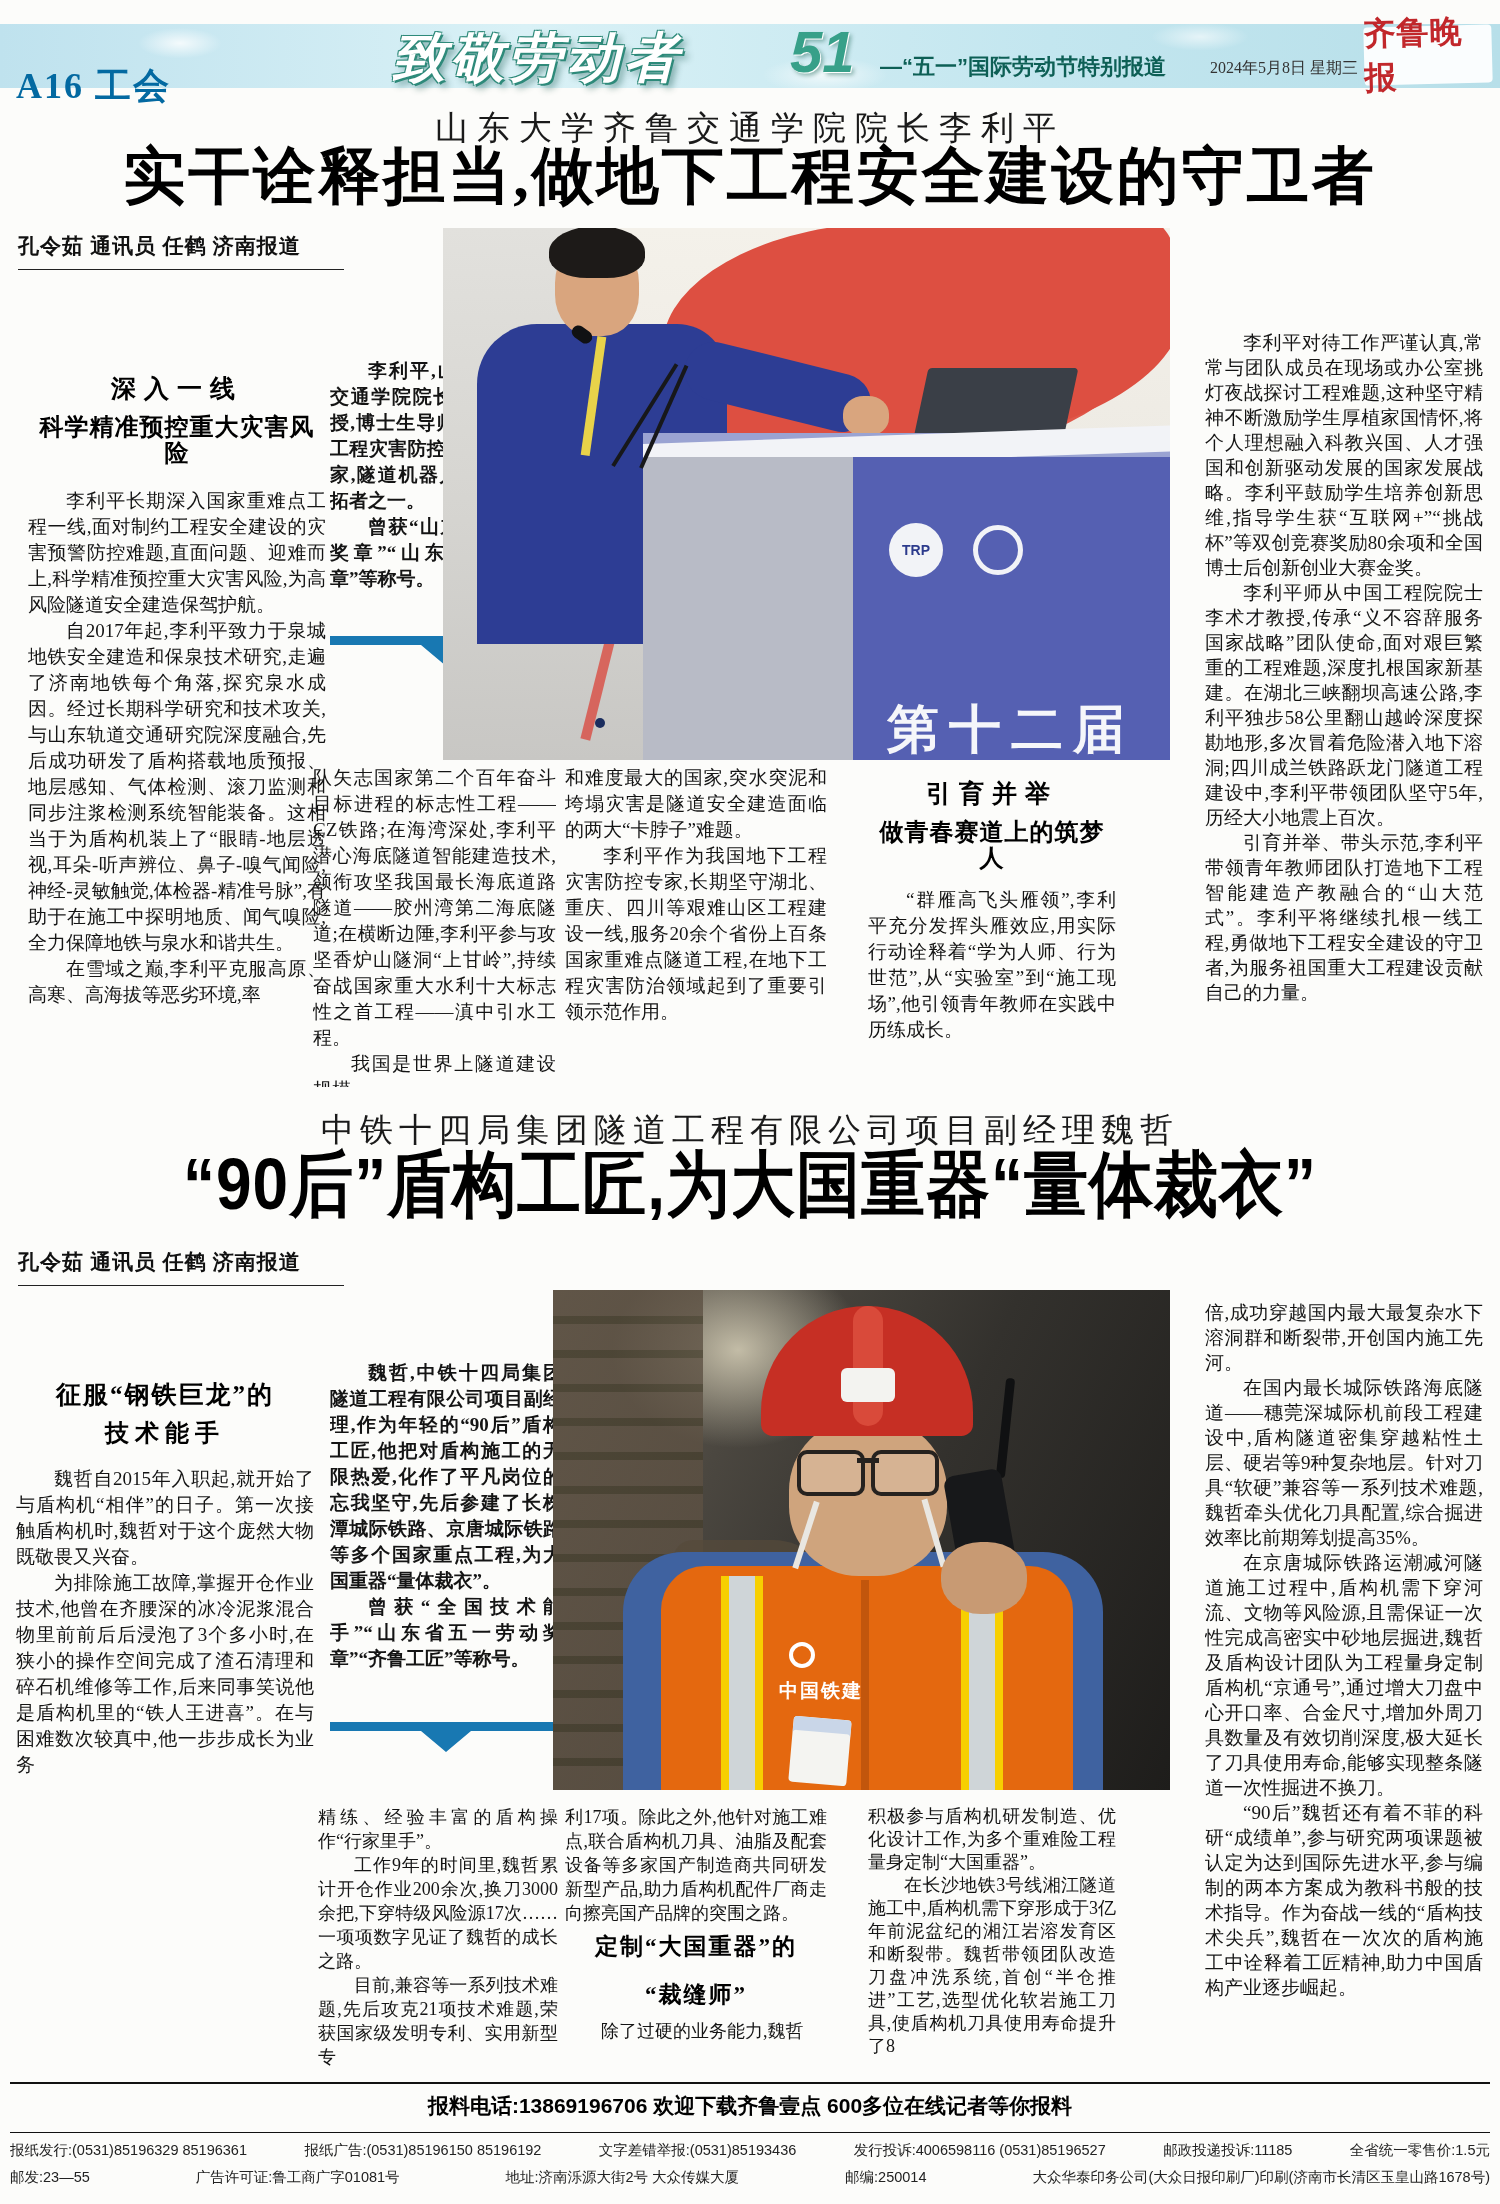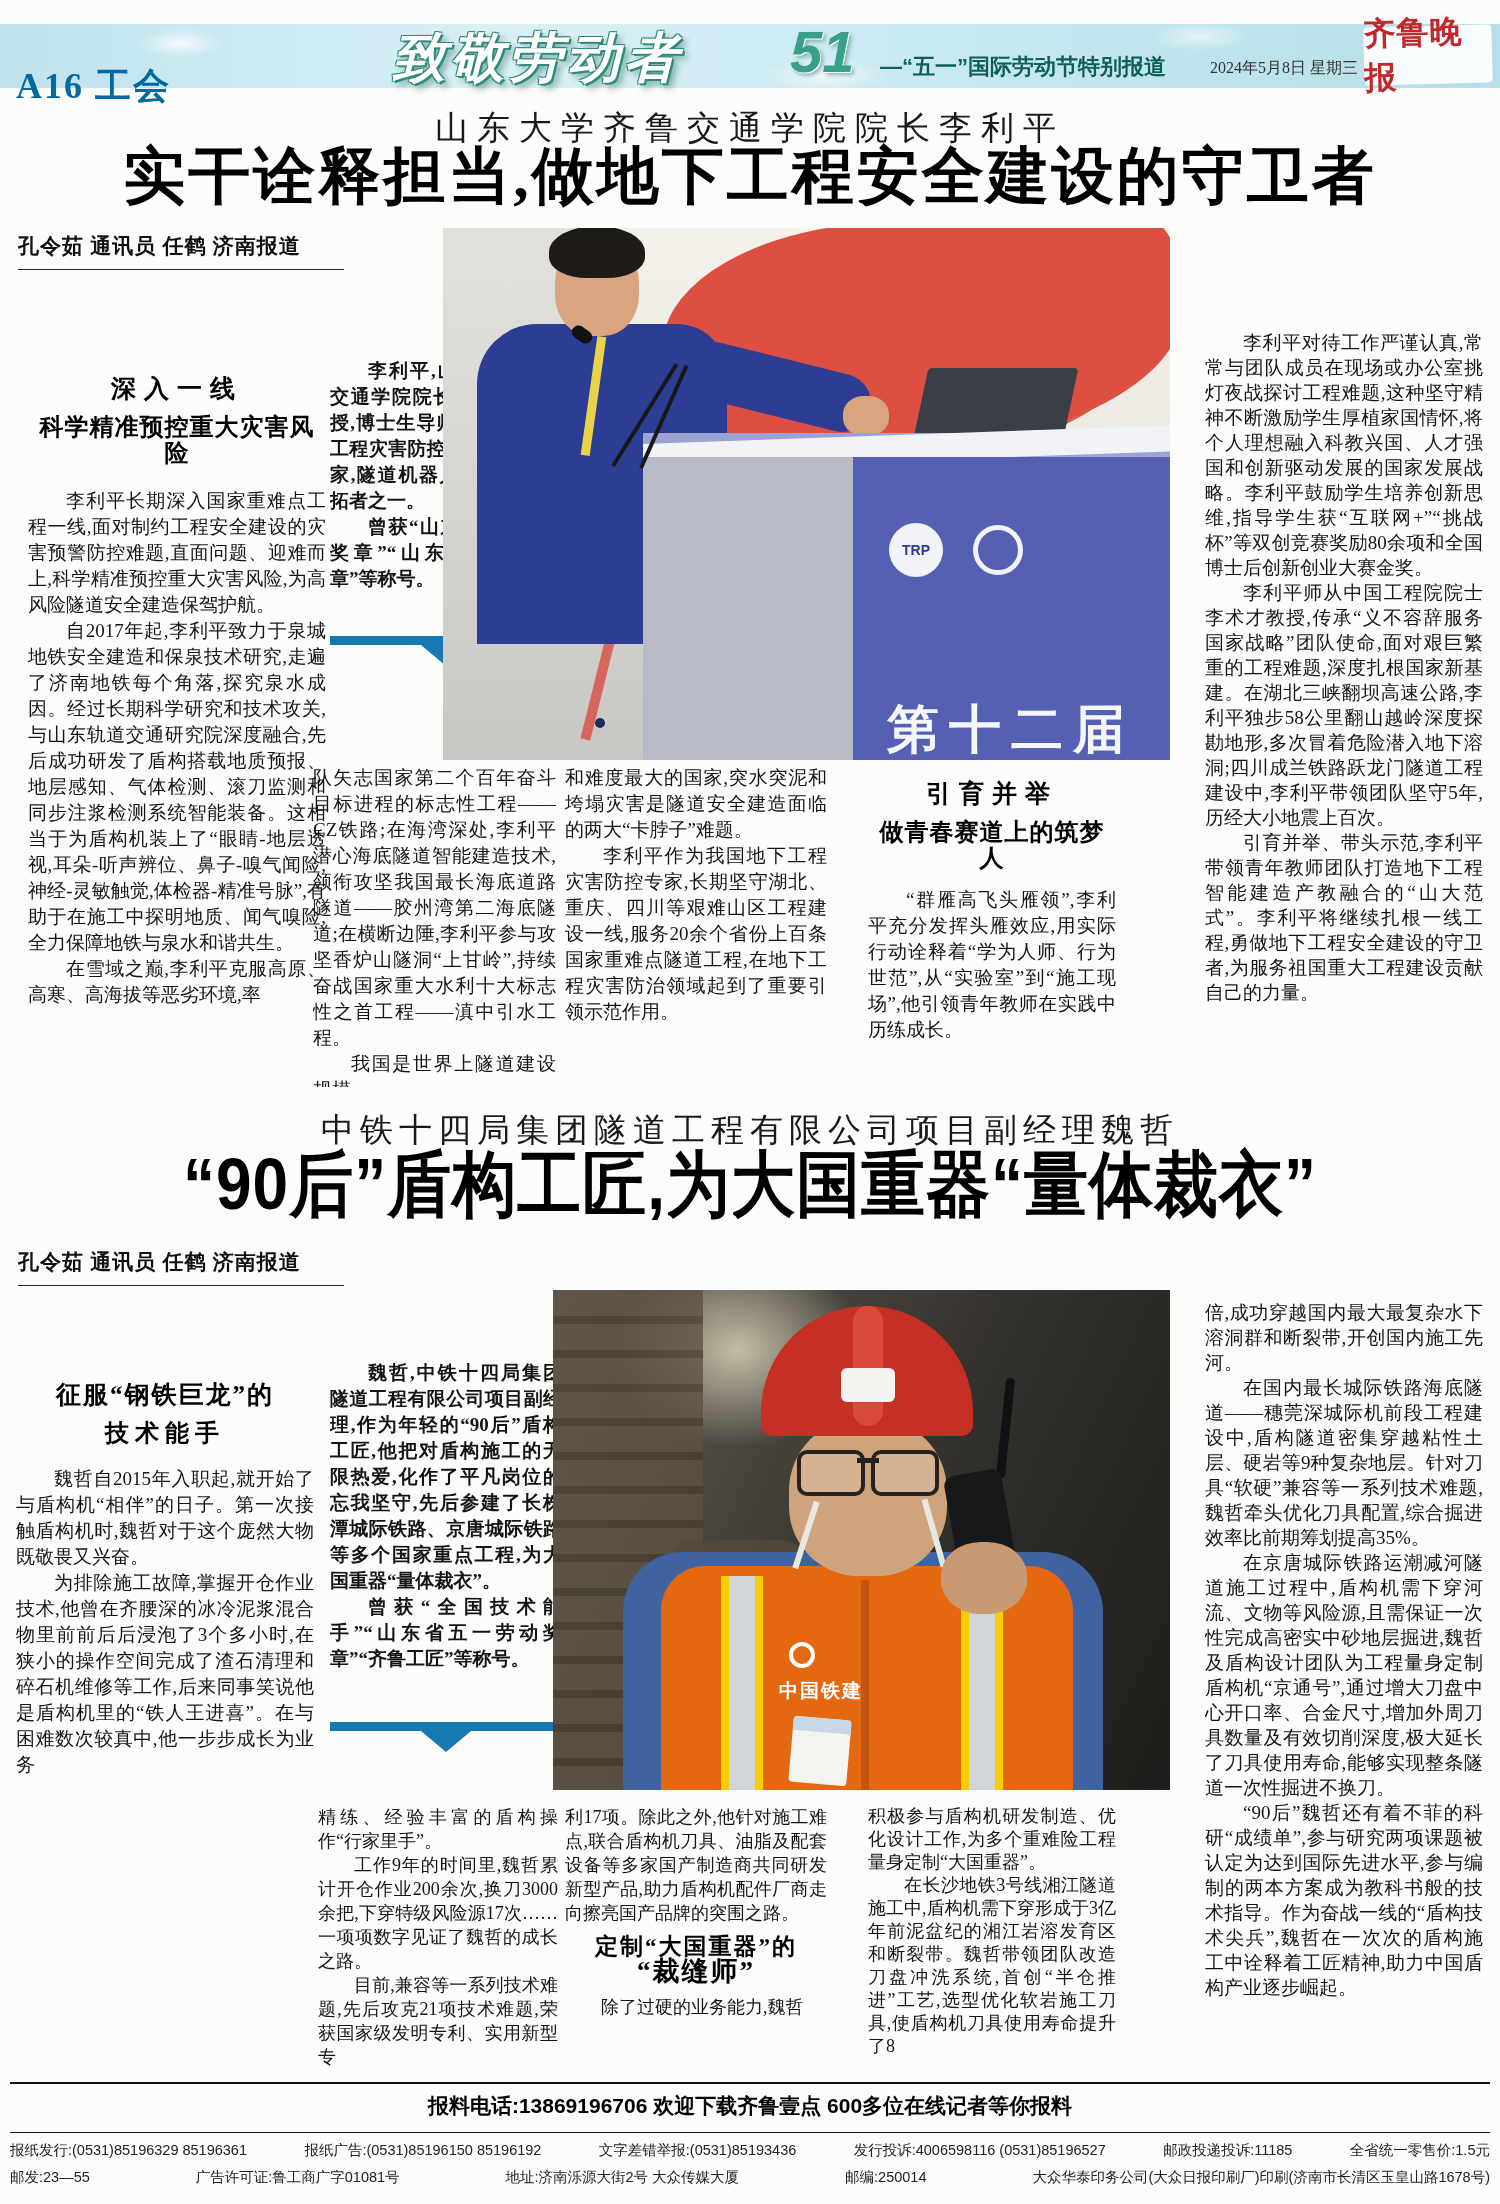--- a/index.html
+++ b/index.html
@@ -255,21 +255,21 @@
   <div class="col small-col" style="left:318px;top:1805px;width:240px;height:274px;">
     <p class="para noindent">精练、经验丰富的盾构操作“行家里手”。</p>
     <p class="para">工作9年的时间里,魏哲累计开仓作业200余次,换刀3000余把,下穿特级风险源17次……一项项数字见证了魏哲的成长之路。</p>
     <p class="para">目前,兼容等一系列技术难题,先后攻克21项技术难题,荣获国家级发明专利、实用新型专</p>
   </div>
 
   <div class="col small-col" style="left:565px;top:1805px;width:262px;height:274px;">
     <p class="para noindent">利17项。除此之外,他针对施工难点,联合盾构机刀具、油脂及配套设备等多家国产制造商共同研发新型产品,助力盾构机配件厂商走向擦亮国产品牌的突围之路。</p>
     <div style="margin-top:10px;">
       <div class="subhead sh1" style="font-size:23px;letter-spacing:2px;">定制“大国重器”的</div>
-      <div class="subhead sh2" style="font-size:27px;letter-spacing:2px;margin-top:0;">“裁缝师”</div>
+      <div class="subhead sh2" style="font-size:23px;letter-spacing:2px;margin-top:24px;">“裁缝师”</div>
     </div>
     <p class="para" style="margin-top:12px;">除了过硬的业务能力,魏哲</p>
   </div>
 
   <div class="col small-col" style="left:868px;top:1805px;width:248px;height:274px;line-height:23px;">
     <p class="para noindent">积极参与盾构机研发制造、优化设计工作,为多个重难险工程量身定制“大国重器”。</p>
     <p class="para">在长沙地铁3号线湘江隧道施工中,盾构机需下穿形成于3亿年前泥盆纪的湘江岩溶发育区和断裂带。魏哲带领团队改造刀盘冲洗系统,首创“半仓推进”工艺,选型优化软岩施工刀具,使盾构机刀具使用寿命提升了8</p>
   </div>
 
   <div class="col" style="left:1205px;top:1300px;width:278px;height:778px;line-height:25px;">

